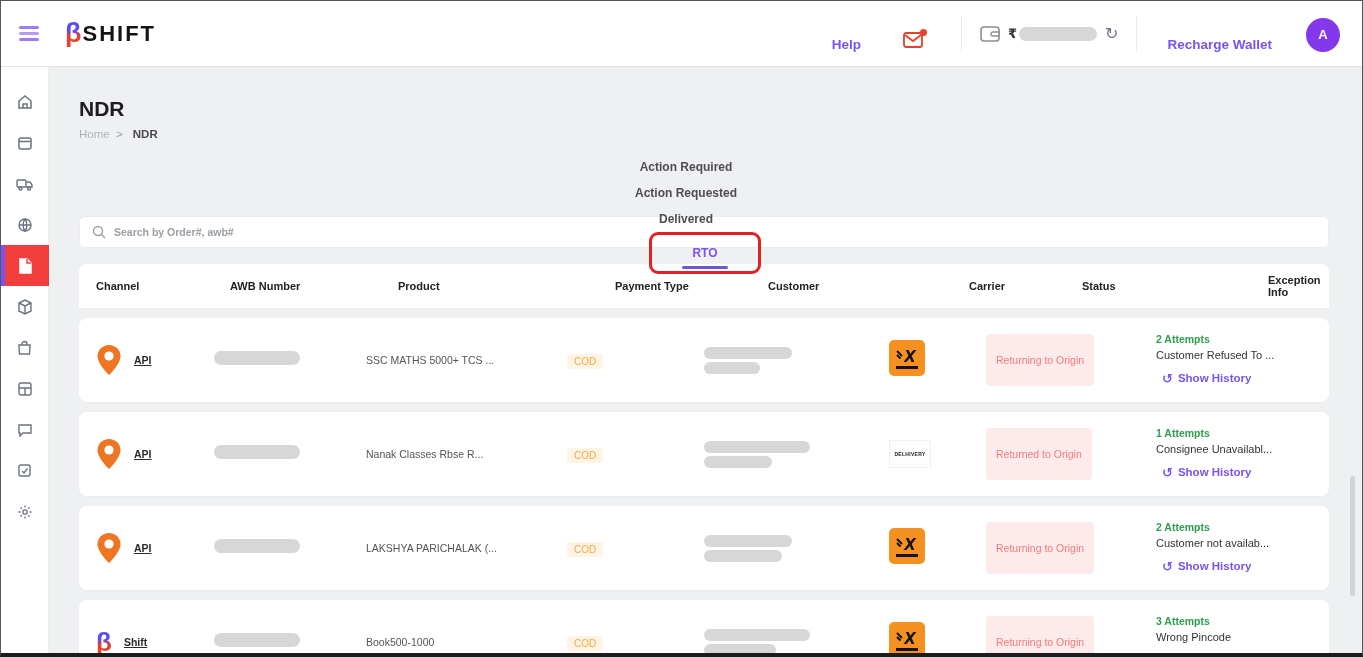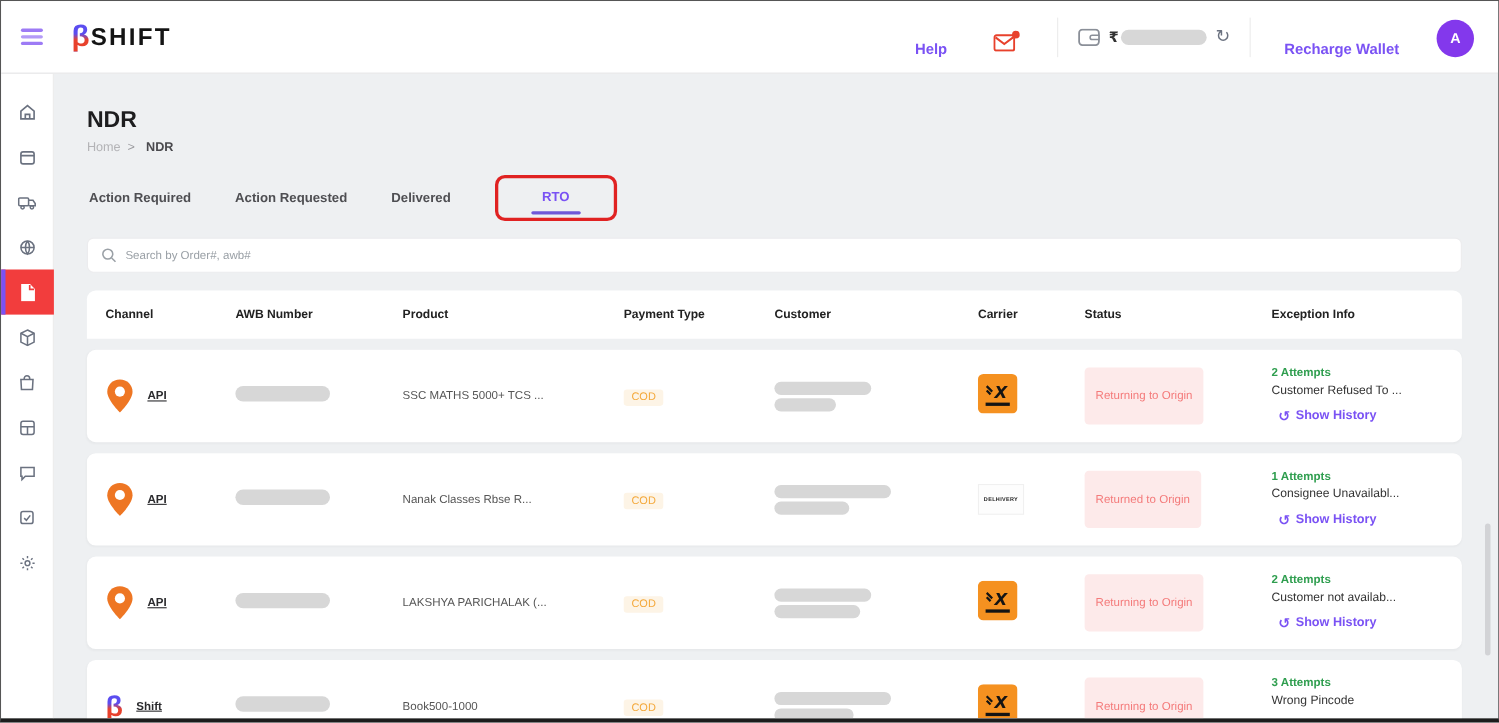--- a/index.html
+++ b/index.html
@@ -47,38 +47,38 @@
                               background:#7a52f4; }
 
   
   .main { position:absolute; top:66px; left:48px; right:0; bottom:0; background:#eef0f2;
           padding:30px 33px 0 30px; overflow:hidden; }
   .page-title { font-size:21px; font-weight:800; color:#1d1d1f; }
   .breadcrumb { margin-top:7px; font-size:11.5px; color:#b3b3b6; }
   .breadcrumb .crumb-current { color:#4a4a4e; font-weight:600; margin-left:4px; }
   .breadcrumb .crumb-sep { margin:0 3px; color:#9a9a9e; }
 
-  .tabs-row { margin-top:14px; display:flex; align-items:center; height:52px; }
+  .tabs-row { margin-top:14px; display:flex; align-items:center; height:52px;flex-direction:column; }
   .tab { font-size:12px; font-weight:700; color:#4e4e52; margin-right:36px; cursor:pointer; padding:6px 2px; }
   .tab-annotated { border:3px solid #e02222; border-radius:9px; padding:8px 40px 10px;
                    position:relative; margin-left:2px; }
   .tab.active { color:#7a52f4; margin:0; padding:0; position:relative; }
   .tab.active::after { content:""; position:absolute; left:-10px; right:-10px; bottom:-9px;
                        height:3px; background:#6f58d8; border-radius:2px; }
 
   .search-bar { margin-top:10px; height:32px; background:#fff; border:1px solid #ececee;
                 border-radius:6px; display:flex; align-items:center; padding:0 12px; }
   .search-bar input { border:none; outline:none; flex:1; font-size:10.5px; color:#444;
-                      font-family:inherit; margin-left:8px; background:transparent; }
+                      font-family:inherit; margin-left:8px; background:transparent;font-weight:bold; }
   .search-bar input::placeholder { color:#9aa0a6; }
 
   .grid { display:grid; grid-template-columns:118px 152px 201px 137px 185px 97px 170px 1fr;
           align-items:center; padding-left:17px; }
   .thead { margin-top:16px; background:#fff; border-radius:8px 8px 0 0; height:44px;
-           font-size:11px; font-weight:700; color:#222; }
+           font-size:11px; font-weight:700; color:#222;gap:16px; }
   .row-card { margin-top:10px; background:#fff; border-radius:8px; height:84px;
               box-shadow:0 1px 2px rgba(0,0,0,0.03); }
   .channel-cell { display:flex; align-items:center; }
   .channel-label { font-size:10.5px; font-weight:700; color:#2b2b2e; margin-left:12px;text-decoration:underline; }
   .awb-pill { width:86px; height:14px; }
   .product { font-size:10.5px; color:#555; }
   .cod-pill { display:inline-block; font-size:10px; font-weight:400; color:#f4a83a;
               background:#fdf4e6; padding:2px 7px; border-radius:3px; }
   .cust-cell .redact { display:block; height:12px; margin:3px 0; }
   .cust-l1 { width:88px; } .cust-l2 { width:56px; }

